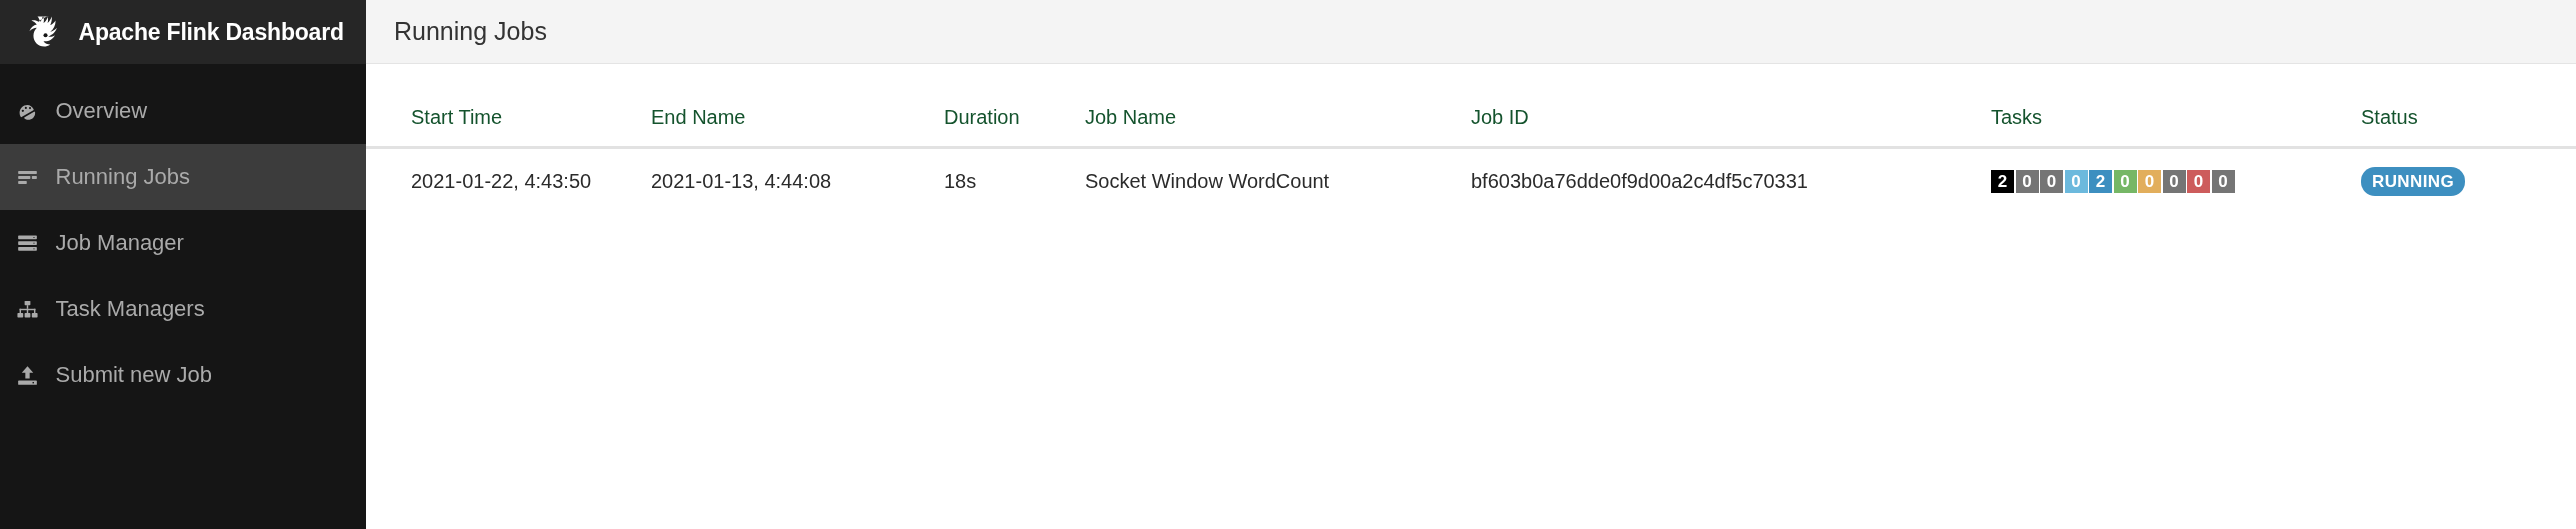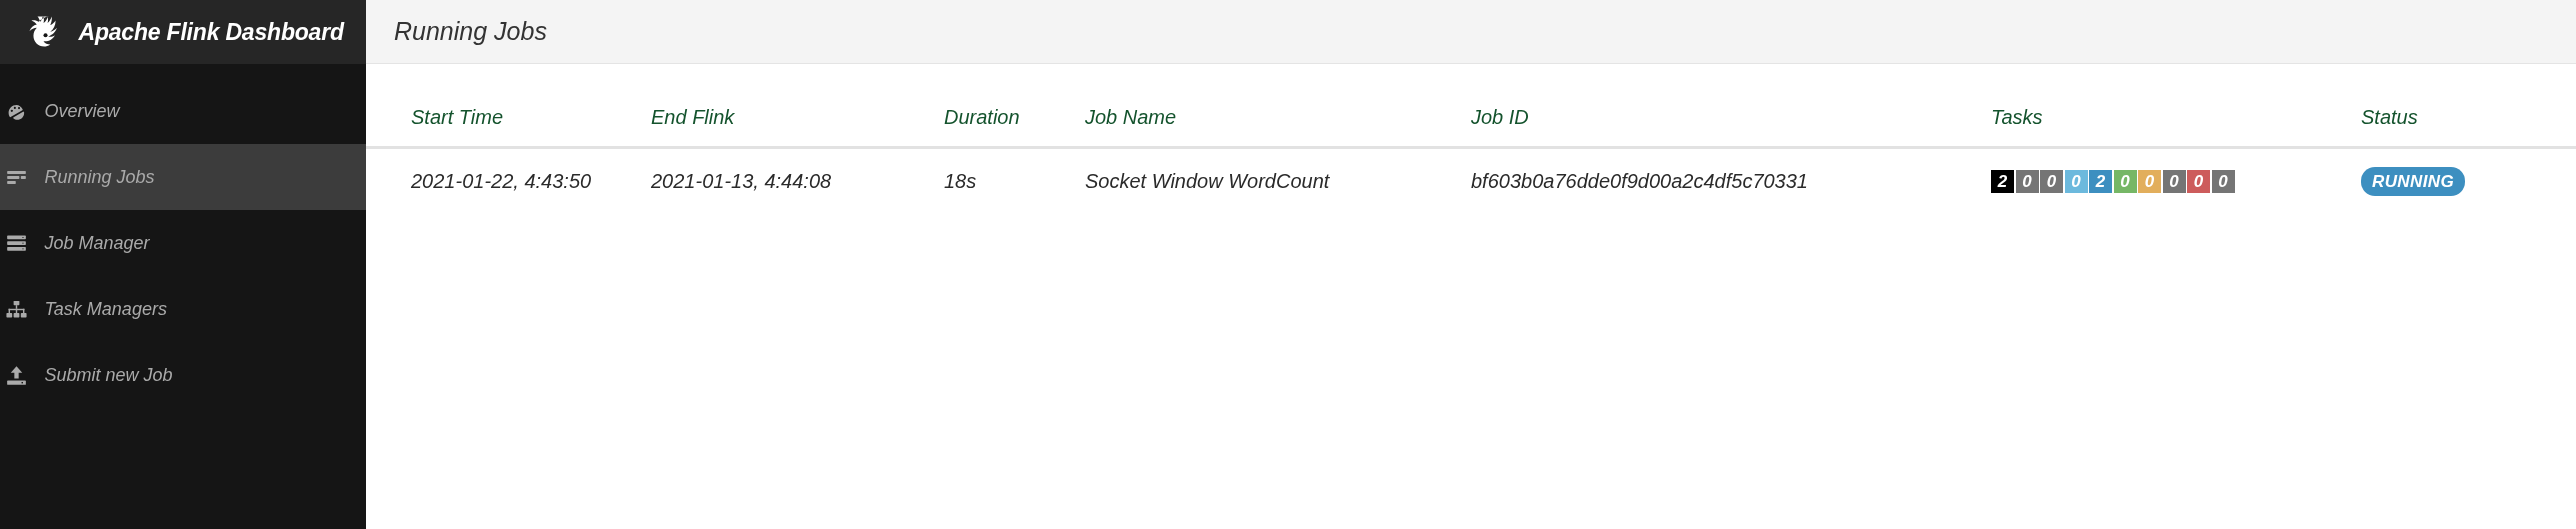--- a/index.html
+++ b/index.html
@@ -7,21 +7,20 @@
     width: 2576px;
     height: 530px;
     overflow: hidden;
     background: #ffffff;
     font-family: "Liberation Sans", sans-serif;
   }
   .app {
     display: flex;
     width: 2576px;
     height: 530px;
-    font-style: italic;
   }
 
   
   .sidebar {
     width: 366px;
     flex: 0 0 366px;
     background: #151515;
     display: flex;
     flex-direction: column;
   }
@@ -49,23 +48,23 @@
   }
   .nav {
     display: flex;
     flex-direction: column;
     padding-top: 14px;
   }
   .nav-item {
     height: 66px;
     display: flex;
     align-items: center;
-    padding-left: 4px;
+    padding-left: 15px;
     color: #aaaaaa;
-    font-size: 18px;
+    font-size: 22px;
     background: transparent;
     cursor: pointer;
     white-space: nowrap;
   }
   .nav-item.active {
     background: #3c3c3c;
   }
   .nav-icon {
     width: 25px;
     height: 25px;
@@ -272,21 +271,21 @@
 
     <div class="page-header">
       <h1 class="page-title">Running Jobs</h1>
     </div>
 
     <div class="content">
       <table class="jobs-table">
         <thead>
           <tr>
             <th class="c-start">Start Time</th>
-            <th class="c-end">End Flink</th>
+            <th class="c-end">End Name</th>
             <th class="c-dur">Duration</th>
             <th class="c-name">Job Name</th>
             <th class="c-id">Job ID</th>
             <th class="c-tasks">Tasks</th>
             <th class="c-status">Status</th>
           </tr>
         </thead>
         <tbody>
           <tr>
             <td class="c-start">2021-01-22, 4:43:50</td>

